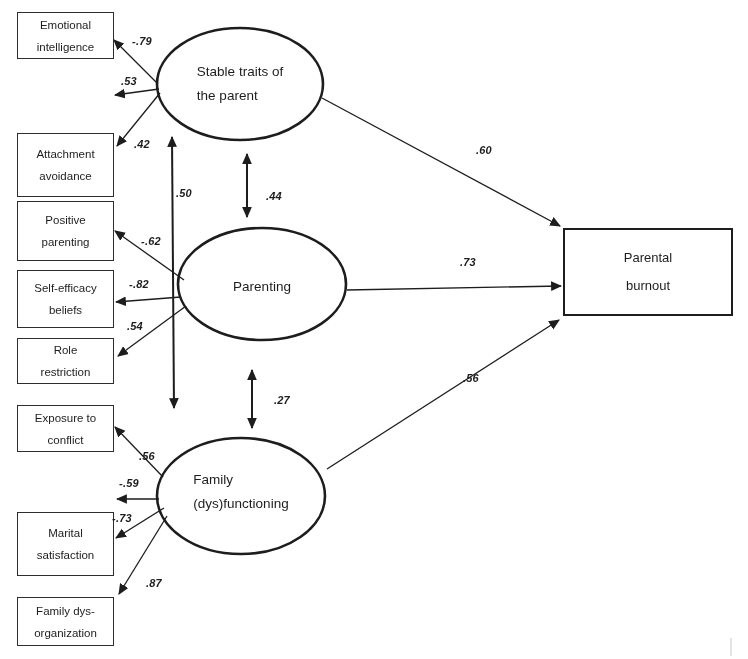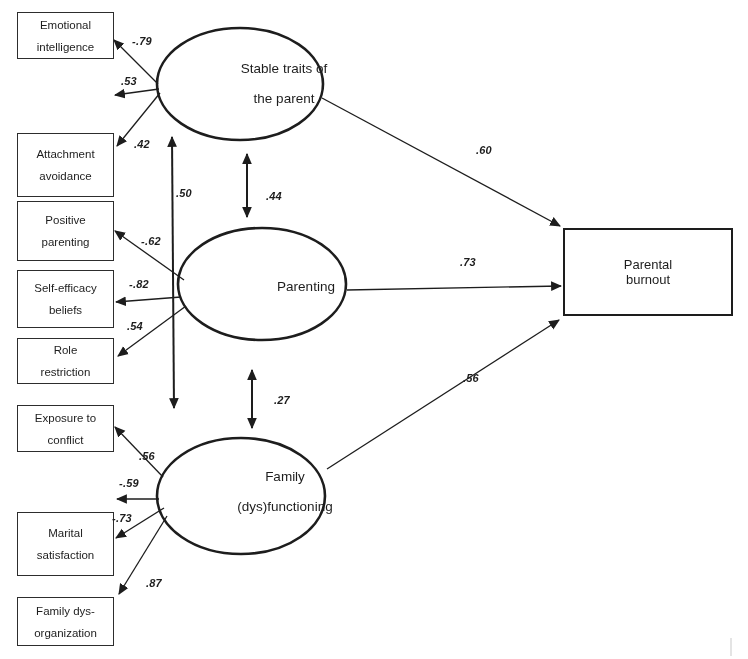--- a/index.html
+++ b/index.html
@@ -11,25 +11,25 @@
   .obox{
     position:absolute;left:17px;width:97px;box-sizing:border-box;
     border:1.4px solid #2d2d2d;background:#fff;
     display:flex;align-items:center;justify-content:center;
     text-align:center;font-size:11.5px;line-height:22px;white-space:pre-line;
   }
   .outcome{
     position:absolute;left:563px;top:228px;width:170px;height:88px;box-sizing:border-box;
     border:2.5px solid #1d1d1d;background:#fff;
     display:flex;align-items:center;justify-content:center;
-    text-align:center;font-size:13px;line-height:15px;white-space:pre-line;
+    text-align:center;font-size:13px;line-height:28px;white-space:pre-line;
   }
   .latent-label{
     position:absolute;transform:translate(-50%,-50%);
-    text-align:center;font-size:13.5px;line-height:30px;white-space:pre-line;margin-left:44px;
+    text-align:left;font-size:13.5px;line-height:24px;white-space:pre-line;
   }
   .coef{
     position:absolute;transform:translate(-50%,-50%);
     font-size:11px;font-weight:600;letter-spacing:.2px;font-style:italic;
   }
   .artifact{position:absolute;left:730px;top:638px;width:2px;height:18px;background:#e4e4e4;}
 </style>
 </head>
 <body>
 

